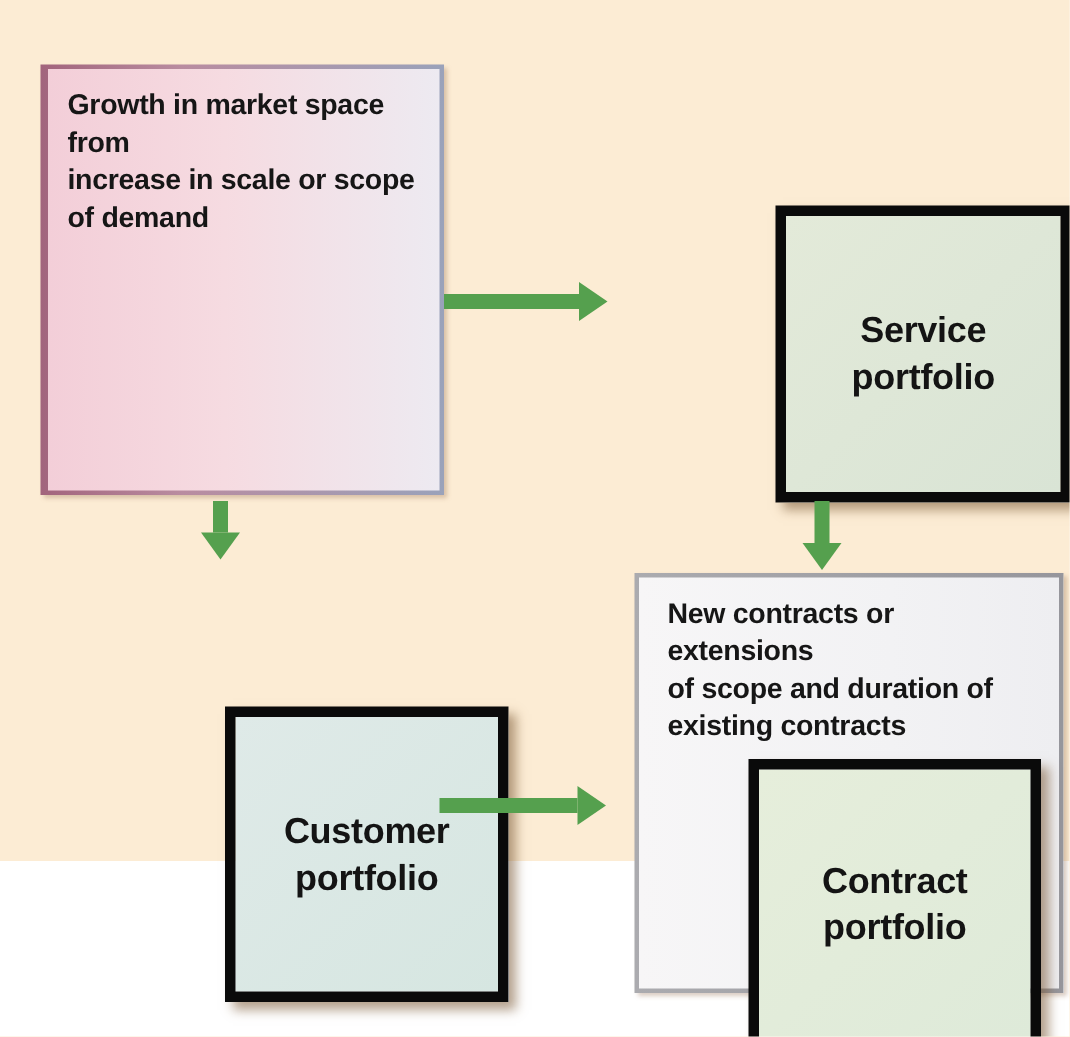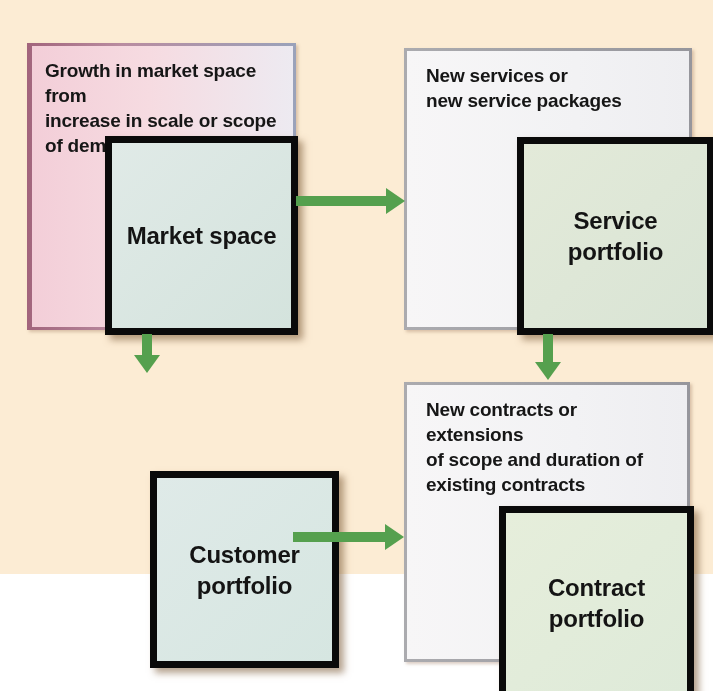--- a/index.html
+++ b/index.html
@@ -70,41 +70,32 @@
 
 <div class="stage">
 
   <div class="panel pinkish" style="left:27px;top:43px;width:269px;height:287px;">
     <div class="panel-fill">
       <div class="caption">Growth in market space from
 increase in scale or scope
 of demand</div>
     </div>
   </div>
-  <div class="inner-box fill-market" style="left:105px;top:136px;width:179px;height:185px;">
-    <div class="inner-label">Market space</div>
-  </div>
 
-  <div class="panel whiteish" style="left:404px;top:48px;width:288px;height:282px;">
-    <div class="panel-fill">
-      <div class="caption indent">New services or
-new service packages</div>
-    </div>
-  </div>
   <div class="inner-box fill-service" style="left:497px;top:137px;width:183px;height:184px;margin-left:20px;">
     <div class="inner-label">Service
 portfolio</div>
   </div>
 
   <div class="inner-box fill-customer" style="left:104px;top:471px;width:175px;height:183px;">
     <div class="inner-label">Customer
 portfolio</div>
   </div>
 
-  <div class="panel whiteish" style="left:404px;top:382px;width:286px;height:280px;">
+  <div class="panel whiteish" style="left:423px;top:382px;width:286px;height:280px;">
     <div class="panel-fill">
       <div class="caption indent">New contracts or extensions
 of scope and duration of
 existing contracts</div>
     </div>
   </div>
   <div class="inner-box fill-contract" style="left:499px;top:474px;width:181px;height:179px;margin-top:32px;">
     <div class="inner-label">Contract
 portfolio</div>
   </div>

